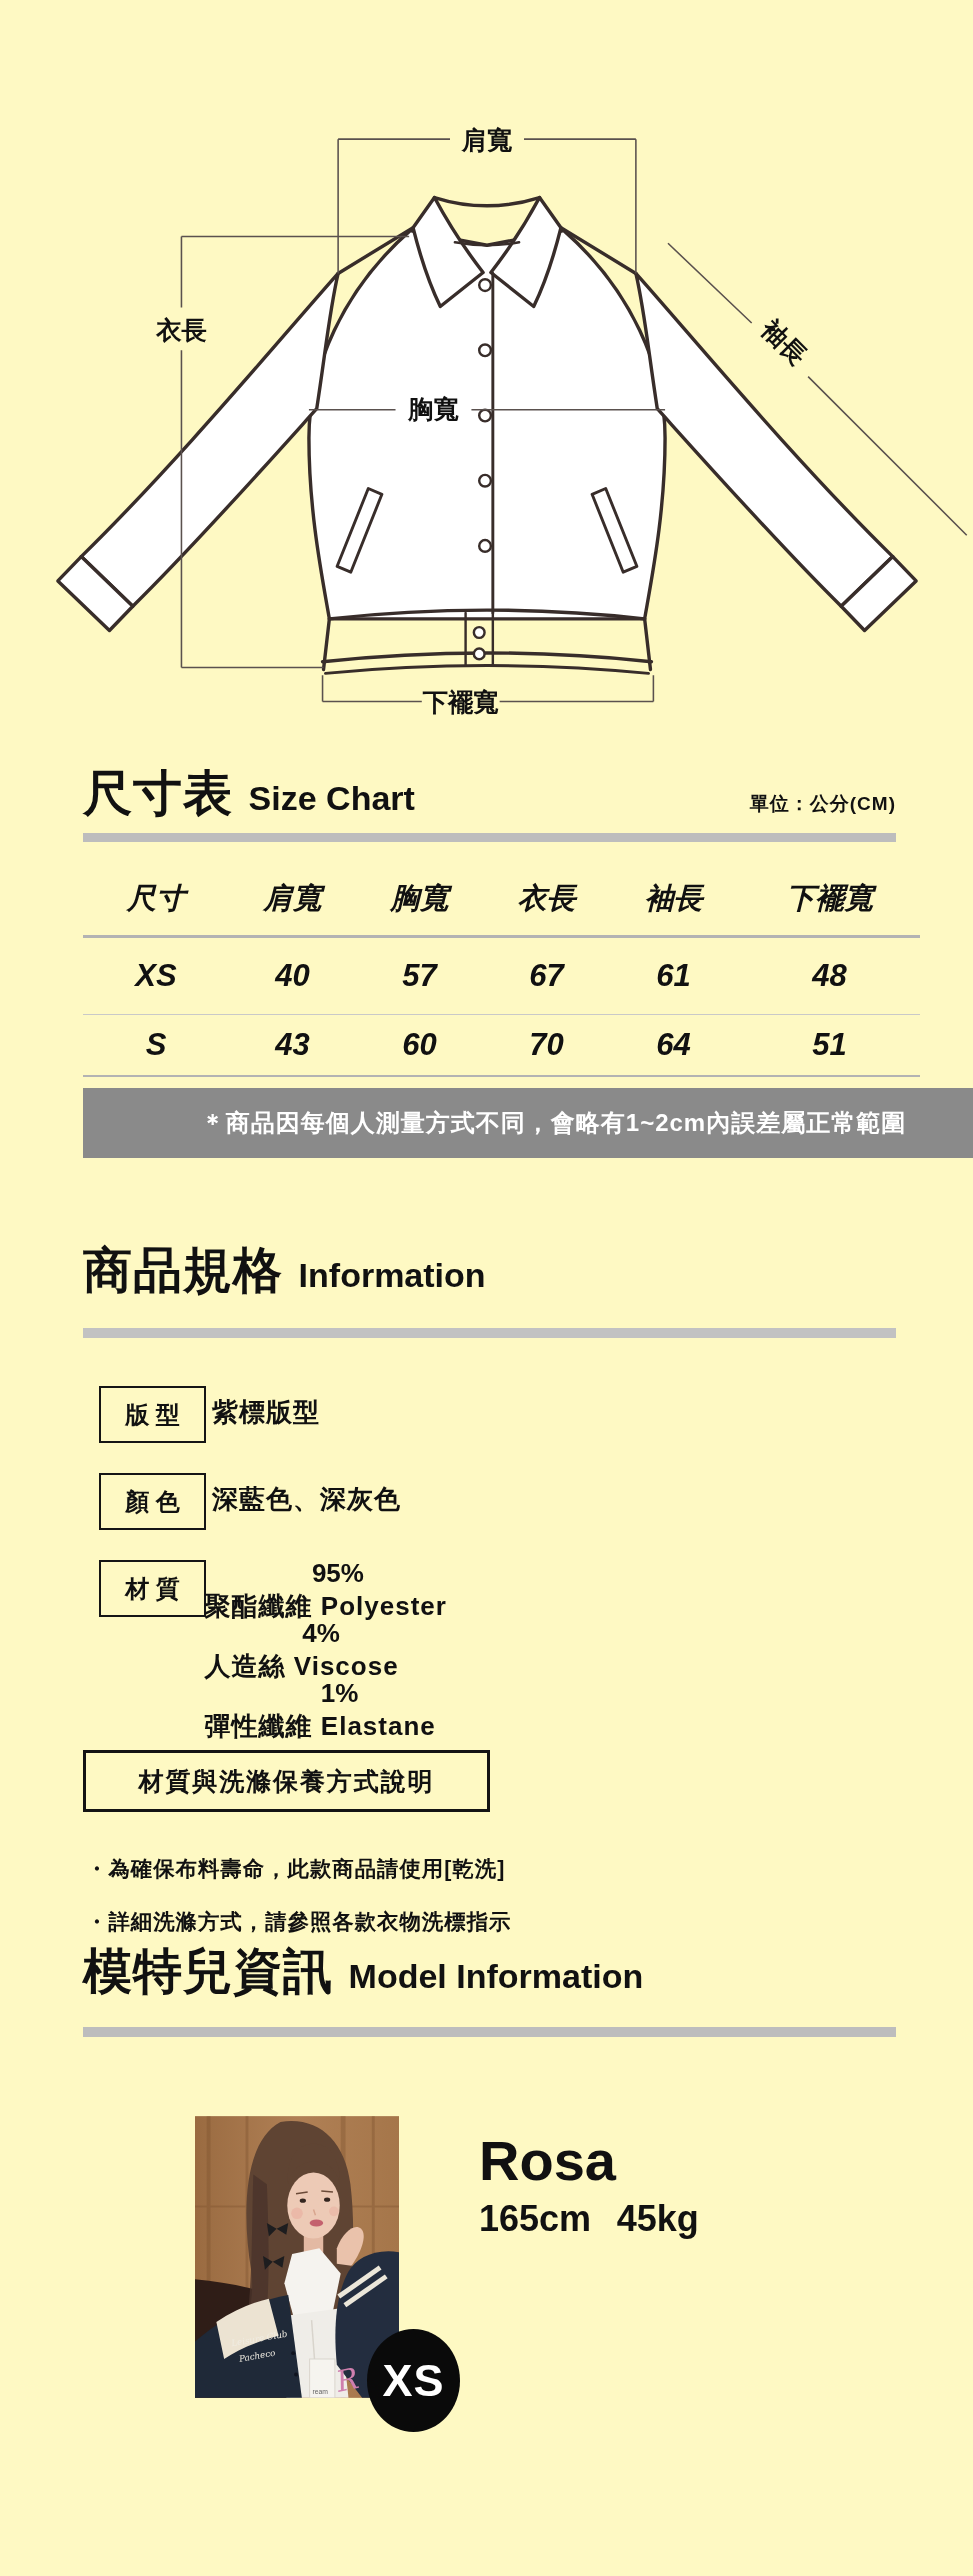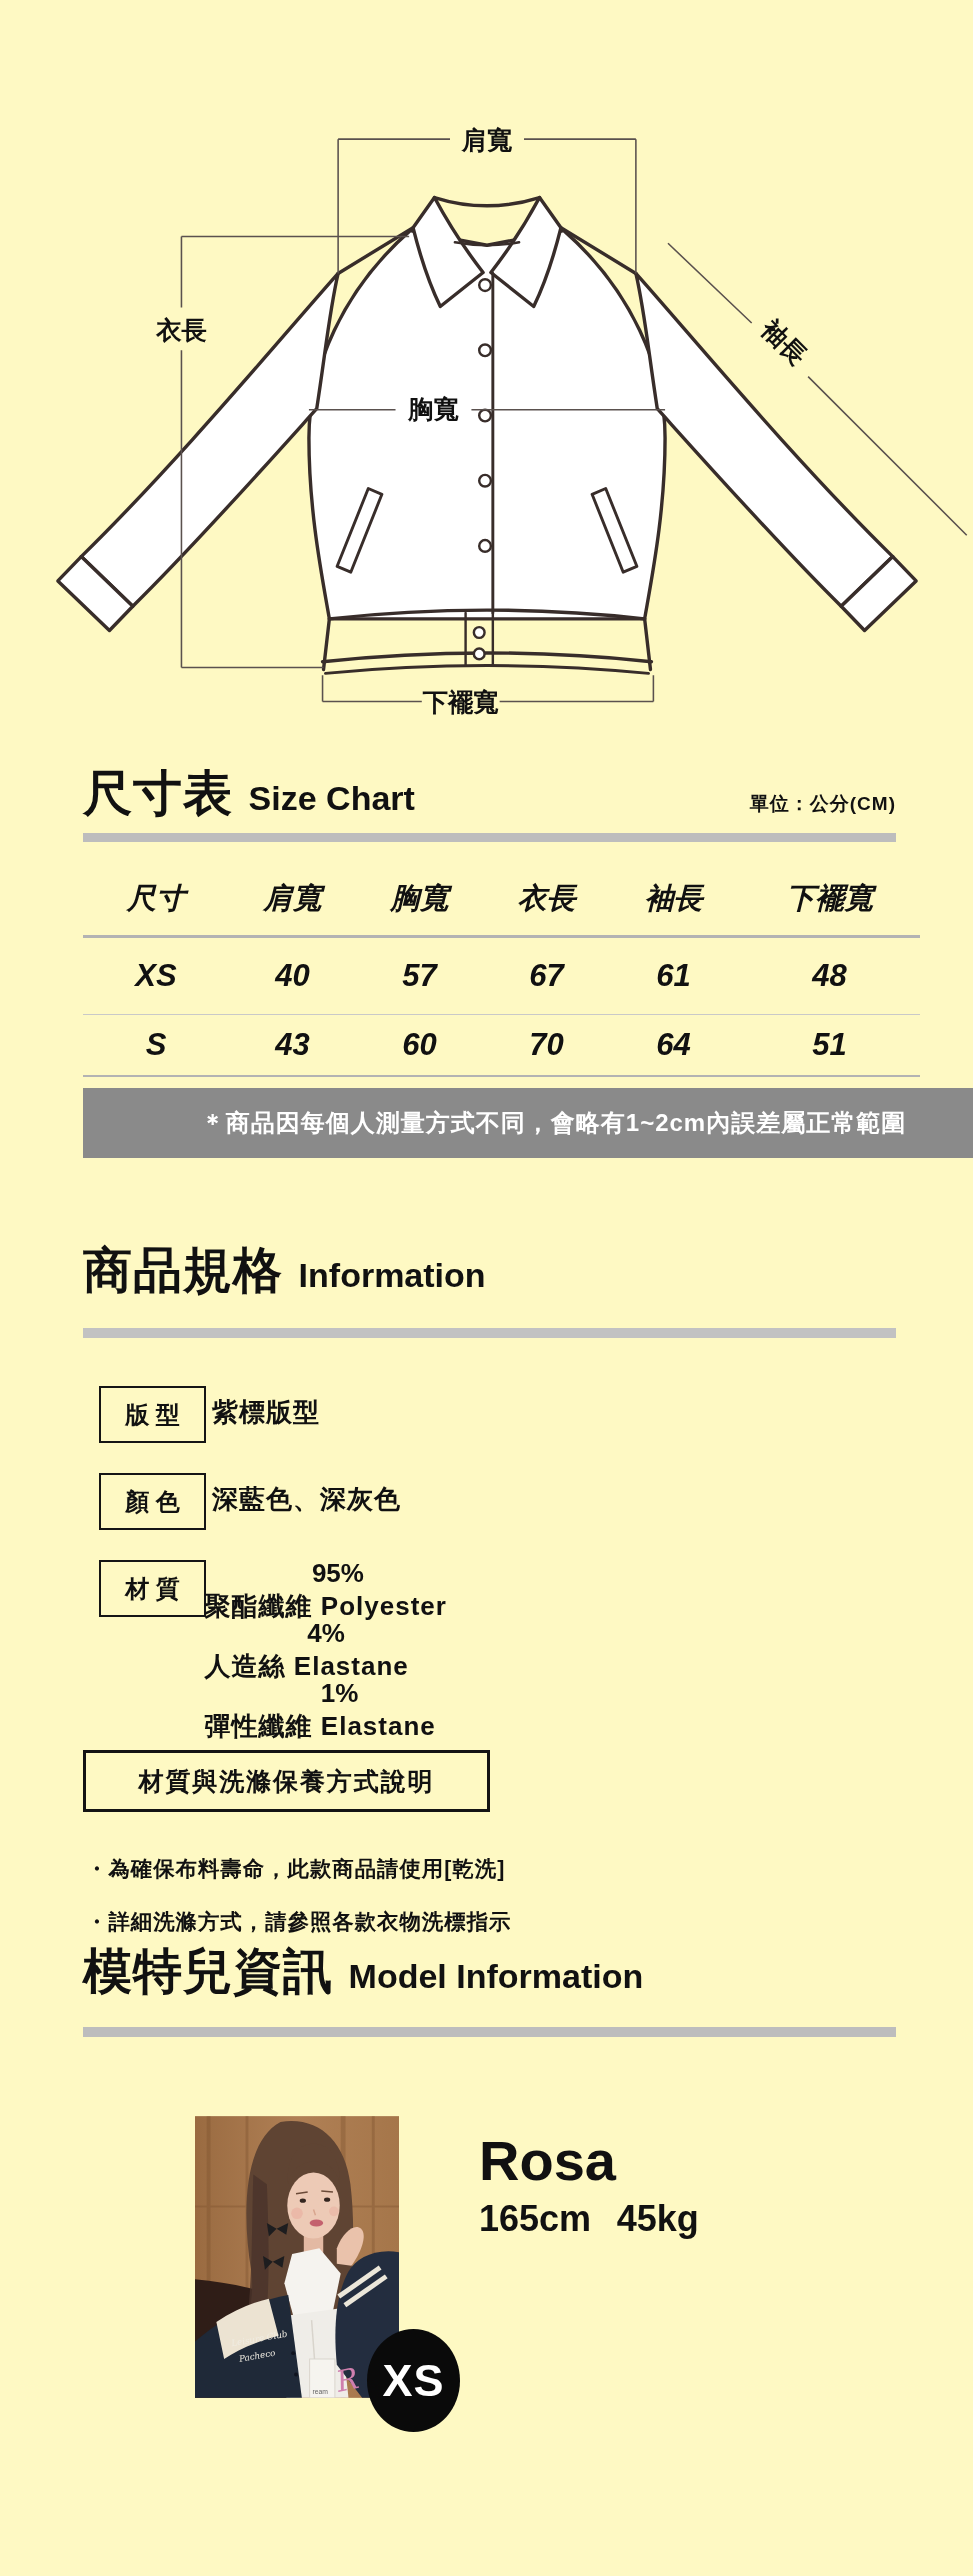--- a/index.html
+++ b/index.html
@@ -161,21 +161,21 @@
   <div class="spec-box" style="top:1473px">顏 色</div>
   <div class="spec-val" style="top:1470px">深藍色、深灰色</div>
 
   <div class="spec-box" style="top:1560px">材 質</div>
   <div class="mat-line" style="top:1558px">
     <span class="pct">95%</span>
     <span class="mname">聚酯纖維 Polyester</span>
   </div>
   <div class="mat-line" style="top:1618px">
     <span class="pct">4%</span>
-    <span class="mname">人造絲 Elastane</span>
+    <span class="mname">人造絲 Viscose</span>
   </div>
   <div class="mat-line" style="top:1678px">
     <span class="pct">1%</span>
     <span class="mname">彈性纖維 Elastane</span>
   </div>
 
   <div class="care-box">材質與洗滌保養方式說明</div>
   <div class="bullet" style="top:1848px">・為確保布料壽命，此款商品請使用[乾洗]</div>
   <div class="bullet" style="top:1901px">・詳細洗滌方式，請參照各款衣物洗標指示</div>
 

